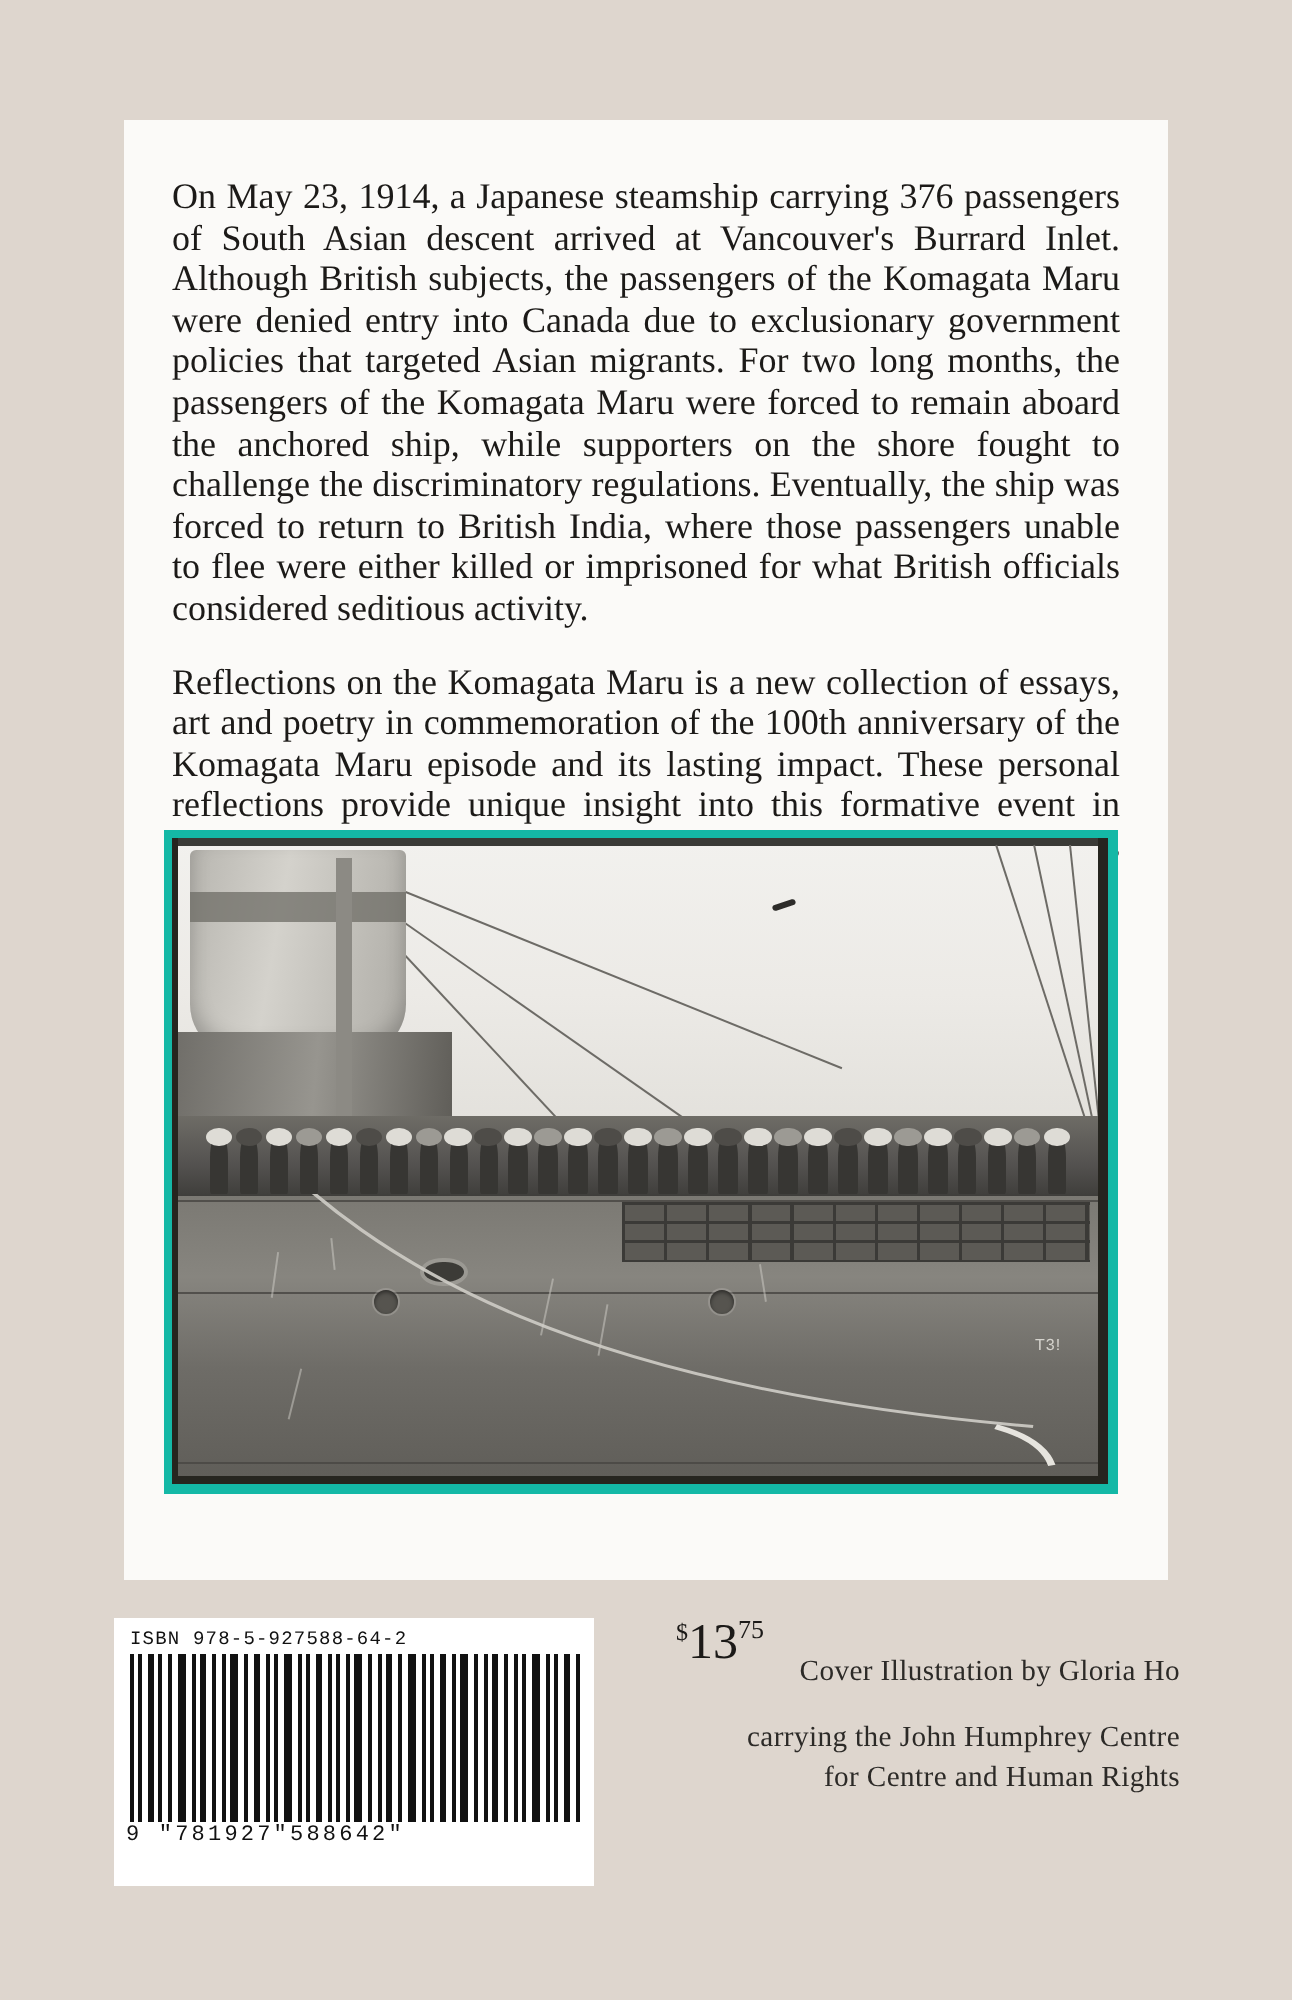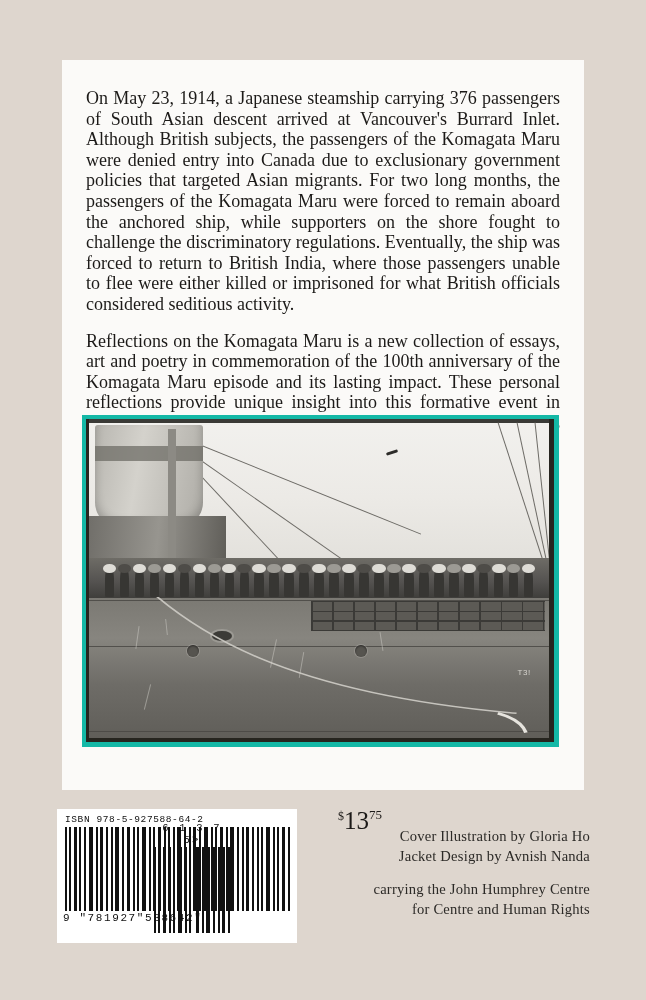--- a/index.html
+++ b/index.html
@@ -557,45 +557,24 @@
       <div class="bar" style="left:198px;width:2px"></div>
       <div class="bar" style="left:203px;width:4px"></div>
       <div class="bar" style="left:210px;width:1.5px"></div>
       <div class="bar" style="left:214px;width:2px"></div>
       <div class="bar" style="left:219px;width:3px"></div>
       <div class="bar" style="left:225px;width:1.5px"></div>
     </div>
     <div id="ean-digits">9 "781927"588642"</div>
   </div>
 
-  <div id="addon-block">
-    <div id="addon-digits">6 1 3 7 5&gt;</div>
-    <div class="addon-bars">
-      <div class="bar" style="left:2px;width:1.5px"></div>
-      <div class="bar" style="left:6px;width:2px"></div>
-      <div class="bar" style="left:11px;width:3px"></div>
-      <div class="bar" style="left:17px;width:1.5px"></div>
-      <div class="bar" style="left:21px;width:2px"></div>
-      <div class="bar" style="left:26px;width:4px"></div>
-      <div class="bar" style="left:33px;width:1.5px"></div>
-      <div class="bar" style="left:37px;width:2px"></div>
-      <div class="bar" style="left:44px;width:3px"></div>
-      <div class="bar" style="left:50px;width:1.5px"></div>
-      <div class="bar" style="left:54px;width:4px"></div>
-      <div class="bar" style="left:61px;width:2px"></div>
-      <div class="bar" style="left:66px;width:1.5px"></div>
-      <div class="bar" style="left:70px;width:3px"></div>
-      <div class="bar" style="left:76px;width:1.5px"></div>
-    </div>
-  </div>
 
   <div id="price">
     <span class="cur">$</span><span class="dollars">13</span><span class="cents">75</span>
   </div>
 
   <div id="credits">
     <div class="credit-line">Cover Illustration by Gloria Ho</div>
-    <div class="credit-line">Jacket Design by Avnish Nanda</div>
     <div class="gap"></div>
     <div class="credit-line">carrying the John Humphrey Centre</div>
     <div class="credit-line">for Centre and Human Rights</div>
   </div>
 </div>
 
 </body></html>

